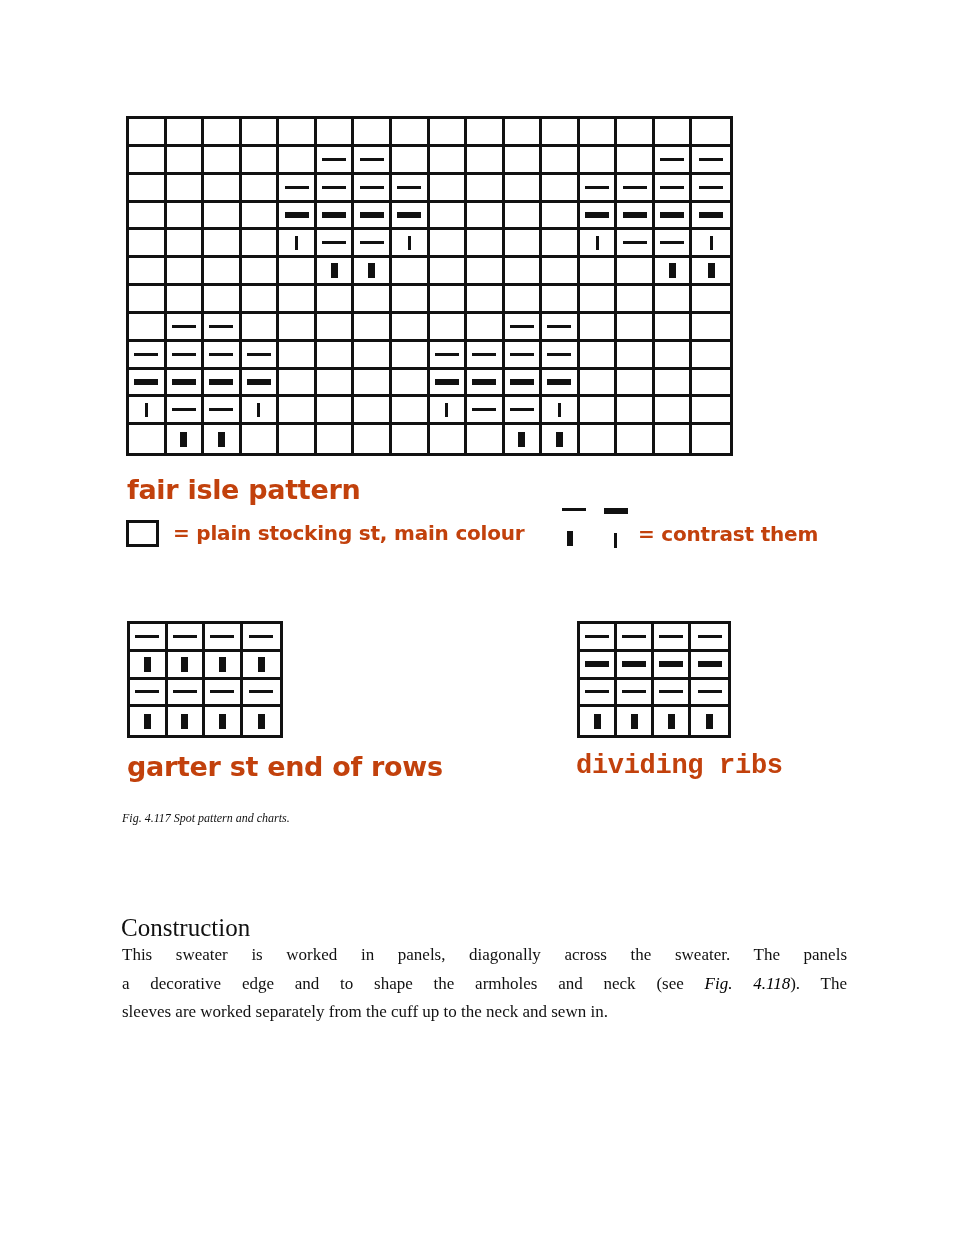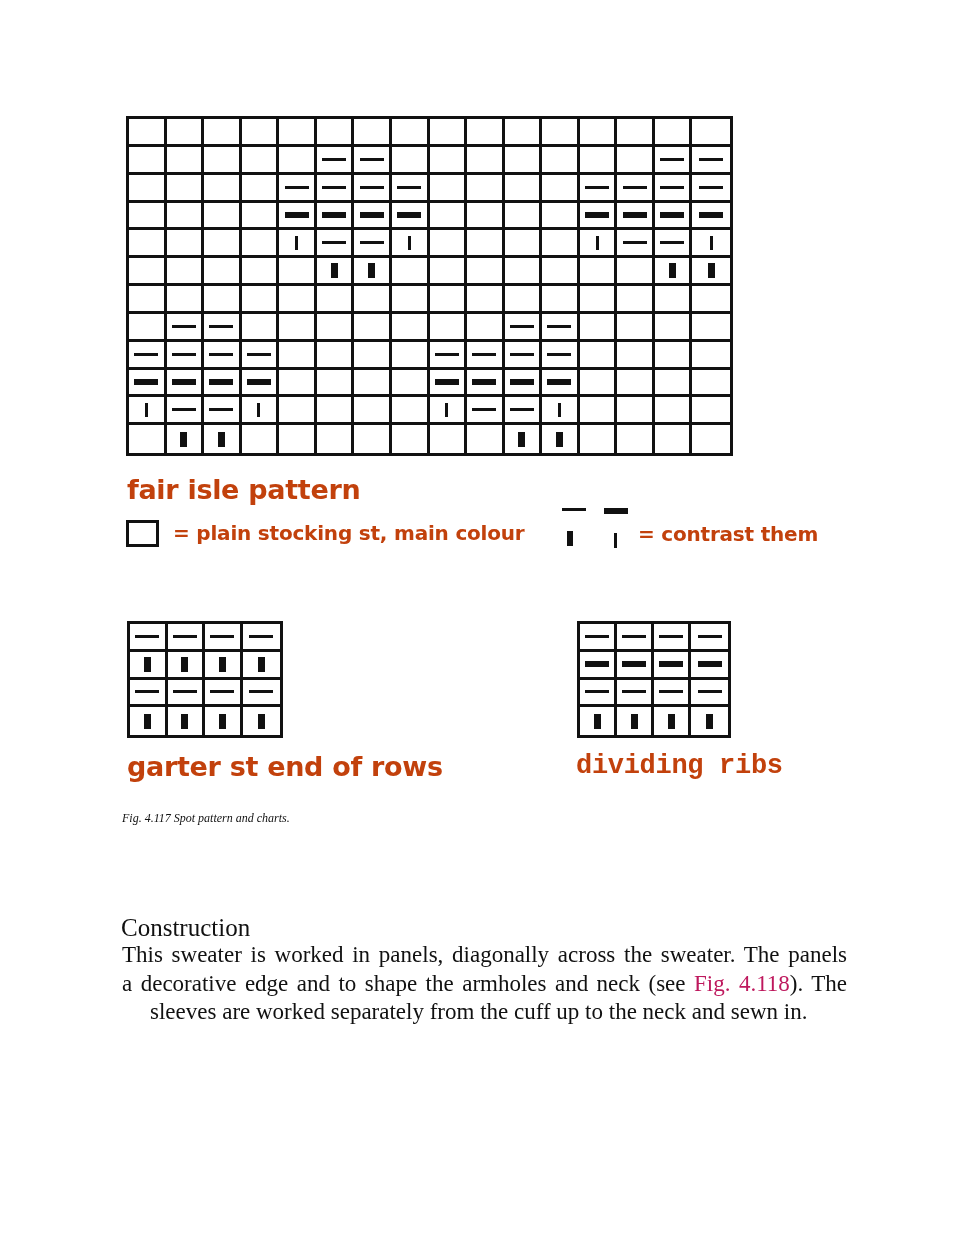--- a/index.html
+++ b/index.html
@@ -23,23 +23,23 @@
     grid-template-columns: repeat(4, 1fr); grid-template-rows: repeat(4, 1fr); }
   #ribs-grid { left: 577px; top: 621px; width: 154px; height: 117px;
     grid-template-columns: repeat(4, 1fr); grid-template-rows: repeat(4, 1fr); }
 
   .chart-label { font-family: "DejaVu Sans", sans-serif; font-size: 27px; font-weight: bold; letter-spacing: -0.3px; color: #c2410c; white-space: nowrap; }
   .legend-text { font-family: "DejaVu Sans", sans-serif; font-size: 20px; font-weight: bold; color: #c2410c; white-space: nowrap; letter-spacing: -0.2px; }
   .legend-box { width: 33px; height: 27px; border: 3px solid #111; box-sizing: border-box; background: #fff; }
 
   .caption { font-family: "Liberation Serif", serif; font-style: italic; font-size: 12px; color: #111; white-space: nowrap; }
   .heading { font-family: "Liberation Serif", serif; font-size: 25px; color: #111; white-space: nowrap; }
-  .body-text { font-family: "Liberation Serif", serif; font-size: 23px; line-height: 28.5px; color: #111; width: 725px; }
+  .body-text { font-family: "Liberation Serif", serif; font-size: 17px; line-height: 28.5px; color: #111; width: 725px; }
   .body-text .line { display: block; text-align: justify; text-align-last: justify; height: 28.5px; white-space: nowrap; }
-  .body-text .line.nojust { text-align-last: left; margin-left: 28px; }
+  .body-text .line.nojust { text-align-last: left; }
   .link { color: #1a1aa6; }
 </style>
 </head>
 <body>
 
 <div id="main-grid" class="grid">
     <div class="cell"></div>
     <div class="cell"></div>
     <div class="cell"></div>
     <div class="cell"></div>
@@ -474,15 +474,15 @@
     </div>
   </div>
 <div class="abs chart-label" style="left:576px; top:751px;font-family:Liberation Mono, monospace;">dividing ribs</div>
 
 <div class="abs caption" style="left:122px; top:811px;">Fig. 4.117 Spot pattern and charts.</div>
 
 <div class="abs heading" style="left:121px; top:879px;margin-top:35px;">Construction</div>
 
 <div class="abs body-text" id="body-para" style="left:122px; top:941px;">
     <span class="line">This sweater is worked in panels, diagonally across the sweater. The panels</span>
-    <span class="line">a decorative edge and to shape the armholes and neck (see <span class="link" style="color: #be185d;">Fig. 4.118</span>). The</span>
+    <span class="line">a decorative edge and to shape the armholes and neck (see <span class="link" style="color: #000000; font-style: italic;">Fig. 4.118</span>). The</span>
     <span class="line nojust">sleeves are worked separately from the cuff up to the neck and sewn in.</span>
   </div>
 
 </body></html>

